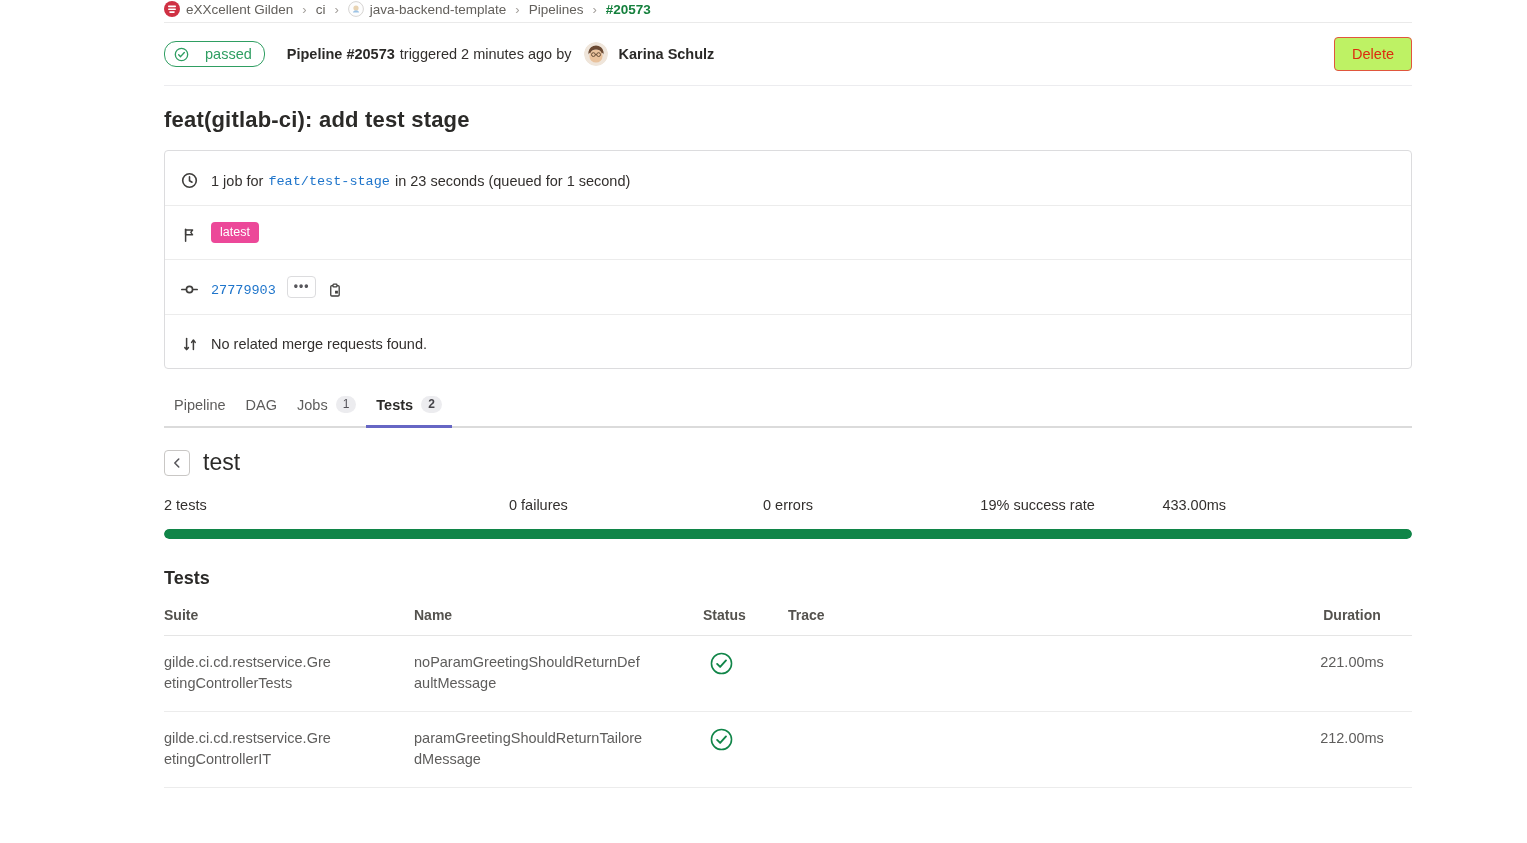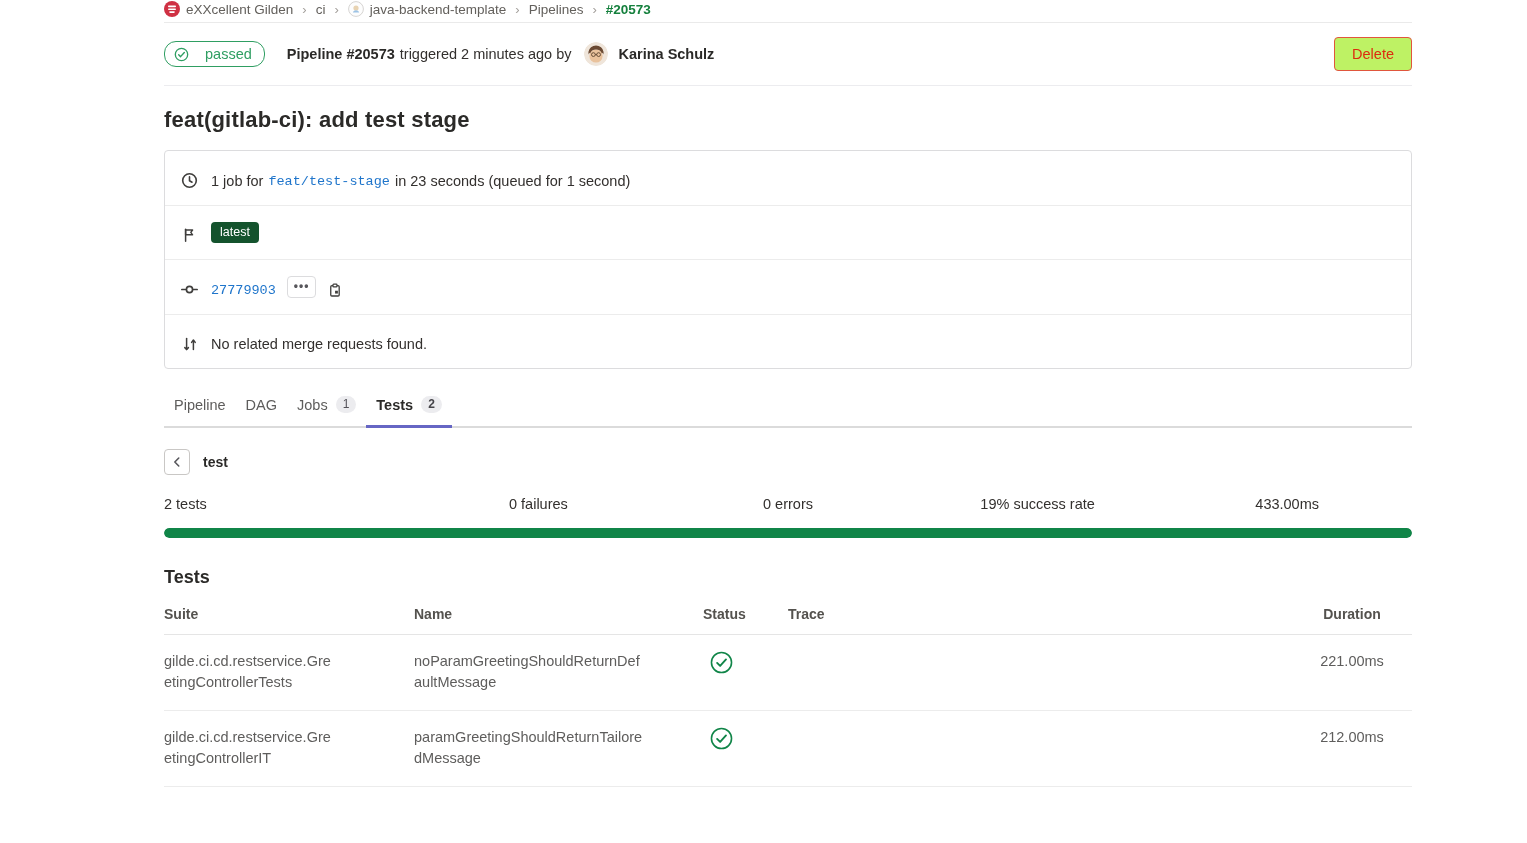--- a/index.html
+++ b/index.html
@@ -28,41 +28,41 @@
 
   .commit-title { font-size:22px; font-weight:700; margin:21px 0 17px; color:#2b2a28; letter-spacing:.2px; }
 
   
   .info-card { border:1px solid #dcdcde; border-radius:4px; }
   .info-row { display:flex; align-items:flex-end; padding:16px; font-size:14.5px; color:#33302e; min-height:54px; }
   .info-row + .info-row { border-top:1px solid #ececec; }
   .info-icon { width:17px; margin-right:13px; display:flex; align-items:center; justify-content:center; flex:none; }
   .mono-link { font-family:"Liberation Mono", monospace; color:#1f75cb; font-size:13.5px; text-decoration:none; cursor:pointer; }
   .plain-link-spacer { margin:0 5px 0 0; }
-  .latest-badge { background:#14532d; color:#fff; border-radius:4px; padding:3px 9px 4px; font-size:12.5px; cursor:pointer; }
+  .latest-badge { background:#ec4899; color:#fff; border-radius:4px; padding:3px 9px 4px; font-size:12.5px; cursor:pointer; }
   .ellipsis-btn { border:1px solid #dcdcde; border-radius:4px; background:#fff; color:#57565b; font-size:12px; line-height:1; padding:3px 6px 5px; margin-left:11px; letter-spacing:1px; cursor:pointer; font-weight:700; }
   .copy-btn { background:none; border:none; margin-left:11px; cursor:pointer; display:flex; padding:0; }
 
   
   .tabs { display:flex; margin-top:16px; border-bottom:2px solid #dbdbdb; font-size:14.5px; color:#5e5d5c; }
   .tab { display:flex; align-items:center; gap:8px; padding:11px 10px 12px; margin-bottom:-2px; cursor:pointer; border-bottom:3px solid transparent; }
   .tab.active { color:#2b2a28; font-weight:700; border-bottom-color:#6666c4; }
   .count-badge { background:#ececef; color:#535158; border-radius:10px; padding:1px 7px 2px; font-size:12px; font-weight:400; }
   .tab.active .count-badge { font-weight:700; color:#454449; }
 
   
   .suite-header { display:flex; align-items:center; gap:13px; margin-top:21px; }
   .back-btn { width:26px; height:26px; border:1px solid #c9c7c5; border-radius:4px; background:#fff; display:flex; align-items:center; justify-content:center; cursor:pointer; }
-  .suite-title { font-size:14px; font-weight:700; color:#2b2a28;text-align:right; }
+  .suite-title { font-size:23px; font-weight:400; color:#2b2a28;text-align:right; }
 
   
   .summary { display:flex; margin-top:21px; font-size:14.5px; color:#33302e; }
   .summary-item { flex:1; text-align:center; }
   .summary-item:first-child { text-align:left; }
-  .summary-item:last-child { text-align:center; }
+  .summary-item:last-child { text-align:left; }
 
   .progress-track { margin-top:16px; height:10px; border-radius:5px; background:#e8e8e8; overflow:hidden; }
   .progress-fill { height:100%; background:#108548; border-radius:5px; }
 
   .tests-heading { font-size:18px; font-weight:700; margin:29px 0 3px; color:#2b2a28; }
 
   
   .ttable { font-size:14.5px; }
   .thead, .trow { display:grid; grid-template-columns:250px 289px 85px 1fr 120px; align-items:start; }
   .thead { padding:15px 0 12px; border-bottom:1px solid #e5e5e5; font-weight:700; font-size:14px; color:#54524e; }

